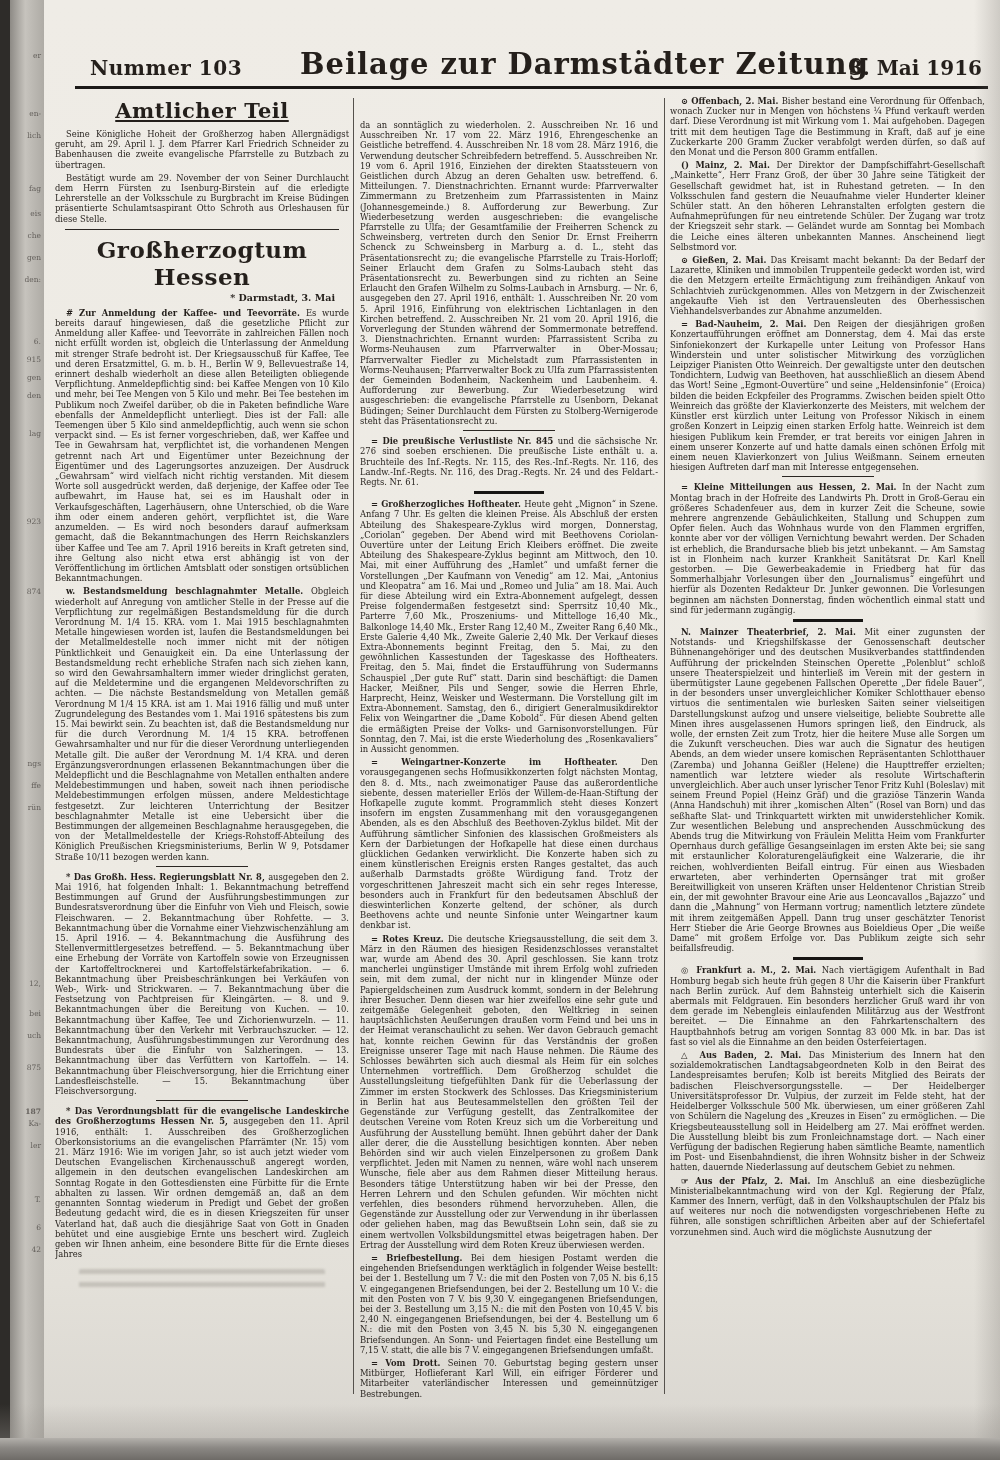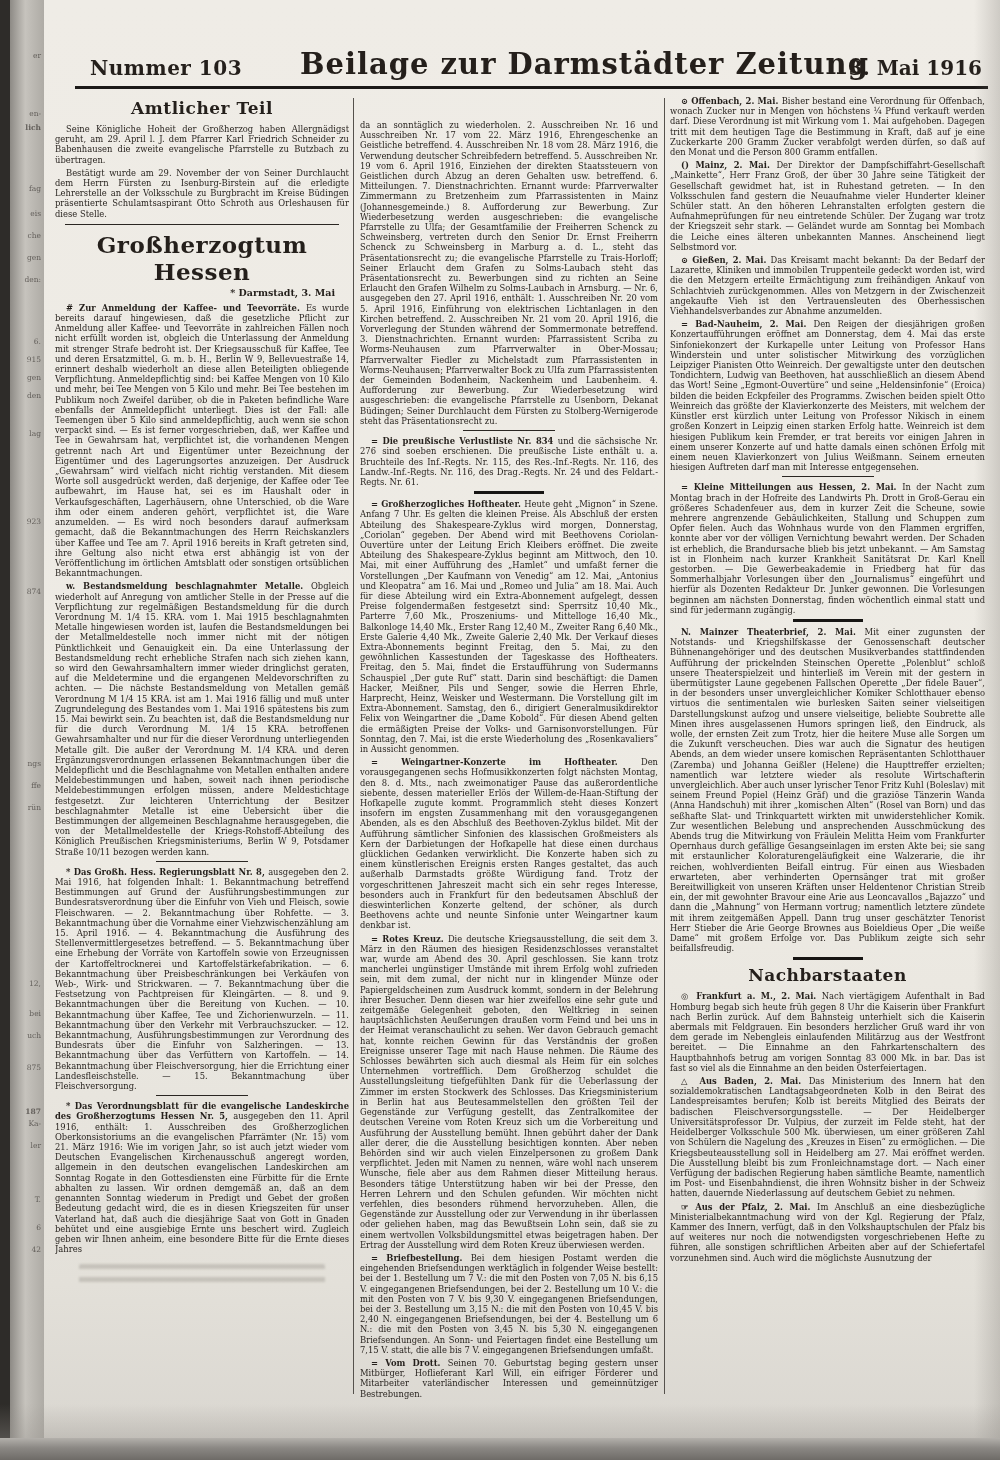--- a/index.html
+++ b/index.html
@@ -27,42 +27,42 @@
 
   .col{position:absolute;top:96px;height:1308px;overflow:hidden;text-align:justify;}
   .col-1{left:55px;width:294px;}
   .col-2{left:360px;width:298px;margin-top:24px;}
   .col-3{left:670px;width:315px;}
   .vdiv{position:absolute;top:98px;width:1px;height:1296px;background:#55514c;}
   .vdiv-1{left:353px;} .vdiv-2{left:664px;}
 
   .sec-heading{text-align:center;font-weight:bold;margin:2px 0 6px;letter-spacing:.5px;}
   .sec-heading.h-lg{font-size:23px;margin:4px 0 2px;}
-  .sec-heading.h-md{font-size:17px;}
+  .sec-heading.h-md{font-size:21px;text-decoration:underline;}
   .dateline{text-align:right;font-weight:bold;font-size:9.5px;margin:0 14px 5px 0;}
   .para{font-size:8.4px;line-height:10.2px;text-indent:11px;margin:0 0 3px;}
   .para.noindent{text-indent:0;}
   .lead{font-weight:bold;}
   .rule{border-top:1px solid #2a2622;margin:5px 10px 6px;}
   .rule.short{width:92px;margin:4px auto 5px;border-top:1px solid #2a2622;}
   .rule.short.thick{width:70px;border-top:3px solid #171513;}
   .ghost{height:26px;margin:10px 24px 0;border-radius:2px;
          background:repeating-linear-gradient(180deg,rgba(95,90,84,.22) 0 5px,rgba(0,0,0,0) 5px 13px);
          filter:blur(1.2px);}
 </style>
 </head>
 <body>
 
 <div class="page">
   <div class="paper"></div>
   <div class="gutter-dark"></div>
   <div class="gutter-page">
       <span class="frag" style="top: 52px;">er</span>
       <span class="frag" style="top: 110px;">en-</span>
-      <span class="frag" style="top: 124px; font-weight: bold;">lich</span>
+      <span class="frag" style="top: 132px;">lich</span>
       <span class="frag" style="top: 185px; text-align: right;">fag</span>
       <span class="frag" style="top: 210px;">eis</span>
       <span class="frag" style="top: 232px;">che</span>
       <span class="frag" style="top: 254px;">gen</span>
       <span class="frag" style="top: 276px;">den:</span>
       <span class="frag" style="top: 338px;">6.</span>
       <span class="frag" style="top: 356px;">915</span>
       <span class="frag" style="top: 374px;">gen</span>
       <span class="frag" style="top: 392px;">den</span>
       <span class="frag" style="top: 430px;">lag</span>
@@ -100,40 +100,39 @@
       <div class="rule short"></div>
       <div class="para"><b class="lead">* Das Großh. Hess. Regierungsblatt Nr. 8, </b>ausgegeben den 2. Mai 1916, hat folgenden Inhalt: 1. Bekanntmachung betreffend Bestimmungen auf Grund der Ausführungsbestimmungen zur Bundesratsverordnung über die Einfuhr von Vieh und Fleisch, sowie Fleischwaren. — 2. Bekanntmachung über Rohfette. — 3. Bekanntmachung über die Vornahme einer Viehzwischenzählung am 15. April 1916. — 4. Bekanntmachung die Ausführung des Stellenvermittlergesetzes betreffend. — 5. Bekanntmachung über eine Erhebung der Vorräte von Kartoffeln sowie von Erzeugnissen der Kartoffeltrocknerei und Kartoffelstärkefabrikation. — 6. Bekanntmachung über Preisbeschränkungen bei Verkäufen von Web-, Wirk- und Strickwaren. — 7. Bekanntmachung über die Festsetzung von Pachtpreisen für Kleingärten. — 8. und 9. Bekanntmachungen über die Bereitung von Kuchen. — 10. Bekanntmachung über Kaffee, Tee und Zichorienwurzeln. — 11. Bekanntmachung über den Verkehr mit Verbrauchszucker. — 12. Bekanntmachung, Ausführungsbestimmungen zur Verordnung des Bundesrats über die Einfuhr von Salzheringen. — 13. Bekanntmachung über das Verfüttern von Kartoffeln. — 14. Bekanntmachung über Fleischversorgung, hier die Errichtung einer Landesfleischstelle. — 15. Bekanntmachung über Fleischversorgung.</div>
       <div class="rule short"></div>
       <div class="para"><b class="lead">* Das Verordnungsblatt für die evangelische Landeskirche des Großherzogtums Hessen Nr. 5, </b>ausgegeben den 11. April 1916, enthält: 1. Ausschreiben des Großherzoglichen Oberkonsistoriums an die evangelischen Pfarrämter (Nr. 15) vom 21. März 1916: Wie im vorigen Jahr, so ist auch jetzt wieder vom Deutschen Evangelischen Kirchenausschuß angeregt worden, allgemein in den deutschen evangelischen Landeskirchen am Sonntag Rogate in den Gottesdiensten eine Fürbitte für die Ernte abhalten zu lassen. Wir ordnen demgemäß an, daß an dem genannten Sonntag wiederum in Predigt und Gebet der großen Bedeutung gedacht wird, die es in diesen Kriegszeiten für unser Vaterland hat, daß auch die diesjährige Saat von Gott in Gnaden behütet und eine ausgiebige Ernte uns beschert wird. Zugleich geben wir Ihnen anheim, eine besondere Bitte für die Ernte dieses Jahres</div>
       <div class="ghost"></div>
     </div>
   <div class="vdiv vdiv-1"></div>
   <div class="col col-2">
       <div class="para noindent">da an sonntäglich zu wiederholen. 2. Ausschreiben Nr. 16 und Ausschreiben Nr. 17 vom 22. März 1916, Ehrengeschenke an Geistliche betreffend. 4. Ausschreiben Nr. 18 vom 28. März 1916, die Verwendung deutscher Schreibfedern betreffend. 5. Ausschreiben Nr. 19 vom 6. April 1916, Einziehen der direkten Staatssteuern von Geistlichen durch Abzug an deren Gehalten usw. betreffend. 6. Mitteilungen. 7. Dienstnachrichten. Ernannt wurde: Pfarrverwalter Zimmermann zu Bretzenheim zum Pfarrassistenten in Mainz (Johannesgemeinde.) 8. Aufforderung zur Bewerbung. Zur Wiederbesetzung werden ausgeschrieben: die evangelische Pfarrstelle zu Ulfa; der Gesamtfamilie der Freiherren Schenck zu Schweinsberg, vertreten durch den Senior Dr. Ernst Freiherrn Schenck zu Schweinsberg in Marburg a. d. L., steht das Präsentationsrecht zu; die evangelische Pfarrstelle zu Trais-Horloff; Seiner Erlaucht dem Grafen zu Solms-Laubach steht das Präsentationsrecht zu. Bewerbungen sind zu richten an Seine Erlaucht den Grafen Wilhelm zu Solms-Laubach in Arnsburg. — Nr. 6, ausgegeben den 27. April 1916, enthält: 1. Ausschreiben Nr. 20 vom 5. April 1916, Einführung von elektrischen Lichtanlagen in den Kirchen betreffend. 2. Ausschreiben Nr. 21 vom 20. April 1916, die Vorverlegung der Stunden während der Sommermonate betreffend. 3. Dienstnachrichten. Ernannt wurden: Pfarrassistent Scriba zu Worms-Neuhausen zum Pfarrverwalter in Ober-Mossau; Pfarrverwalter Fiedler zu Michelstadt zum Pfarrassistenten in Worms-Neuhausen; Pfarrverwalter Bock zu Ulfa zum Pfarrassistenten der Gemeinden Bodenheim, Nackenheim und Laubenheim. 4. Aufforderung zur Bewerbung. Zur Wiederbesetzung wird ausgeschrieben: die evangelische Pfarrstelle zu Usenborn, Dekanat Büdingen; Seiner Durchlaucht dem Fürsten zu Stolberg-Wernigerode steht das Präsentationsrecht zu.</div>
       <div class="rule short"></div>
-      <div class="para"><b class="lead">= Die preußische Verlustliste Nr. 834 </b>und die sächsische Nr. 276 sind soeben erschienen. Die preußische Liste enthält u. a. Bruchteile des Inf.-Regts. Nr. 115, des Res.-Inf.-Regts. Nr. 116, des Landw.-Inf.-Regts. Nr. 116, des Drag.-Regts. Nr. 24 und des Feldart.-Regts. Nr. 61.</div>
+      <div class="para"><b class="lead">= Die preußische Verlustliste Nr. 845 </b>und die sächsische Nr. 276 sind soeben erschienen. Die preußische Liste enthält u. a. Bruchteile des Inf.-Regts. Nr. 115, des Res.-Inf.-Regts. Nr. 116, des Landw.-Inf.-Regts. Nr. 116, des Drag.-Regts. Nr. 24 und des Feldart.-Regts. Nr. 61.</div>
       <div class="rule short thick"></div>
       <div class="para"><b class="lead">= Großherzogliches Hoftheater. </b>Heute geht „Mignon“ in Szene. Anfang 7 Uhr. Es gelten die kleinen Preise. Als Abschluß der ersten Abteilung des Shakespeare-Zyklus wird morgen, Donnerstag, „Coriolan“ gegeben. Der Abend wird mit Beethovens Coriolan-Ouvertüre unter der Leitung Erich Kleibers eröffnet. Die zweite Abteilung des Shakespeare-Zyklus beginnt am Mittwoch, den 10. Mai, mit einer Aufführung des „Hamlet“ und umfaßt ferner die Vorstellungen „Der Kaufmann von Venedig“ am 12. Mai, „Antonius und Kleopatra“ am 16. Mai und „Romeo und Julia“ am 18. Mai. Auch für diese Abteilung wird ein Extra-Abonnement aufgelegt, dessen Preise folgendermaßen festgesetzt sind: Sperrsitz 10,40 Mk., Parterre 7,60 Mk., Proszeniums- und Mittelloge 16,40 Mk., Balkonloge 14,40 Mk., Erster Rang 12,40 M., Zweiter Rang 6,40 Mk., Erste Galerie 4,40 Mk., Zweite Galerie 2,40 Mk. Der Verkauf dieses Extra-Abonnements beginnt Freitag, den 5. Mai, zu den gewöhnlichen Kassestunden der Tageskasse des Hoftheaters. Freitag, den 5. Mai, findet die Erstaufführung von Sudermanns Schauspiel „Der gute Ruf“ statt. Darin sind beschäftigt: die Damen Hacker, Meißner, Pils und Senger, sowie die Herren Ehrle, Harprecht, Heinz, Weisker und Westermann. Die Vorstellung gilt im Extra-Abonnement. Samstag, den 6., dirigiert Generalmusikdirektor Felix von Weingartner die „Dame Kobold“. Für diesen Abend gelten die ermäßigten Preise der Volks- und Garnisonvorstellungen. Für Sonntag, den 7. Mai, ist die erste Wiederholung des „Rosenkavaliers“ in Aussicht genommen.</div>
       <div class="para"><b class="lead">= Weingartner-Konzerte im Hoftheater. </b>Den vorausgegangenen sechs Hofmusikkonzerten folgt nächsten Montag, den 8. d. Mts., nach zweimonatiger Pause das außerordentliche siebente, dessen materieller Erlös der Willem-de-Haan-Stiftung der Hofkapelle zugute kommt. Programmlich steht dieses Konzert insofern im engsten Zusammenhang mit den vorausgegangenen Abenden, als es den Abschluß des Beethoven-Zyklus bildet. Mit der Aufführung sämtlicher Sinfonien des klassischen Großmeisters als Kern der Darbietungen der Hofkapelle hat diese einen durchaus glücklichen Gedanken verwirklicht. Die Konzerte haben sich zu einem künstlerischen Ereignis ersten Ranges gestaltet, das auch außerhalb Darmstadts größte Würdigung fand. Trotz der vorgeschrittenen Jahreszeit macht sich ein sehr reges Interesse, besonders auch in Frankfurt für den bedeutsamen Abschluß der dieswinterlichen Konzerte geltend, der schöner, als durch Beethovens achte und neunte Sinfonie unter Weingartner kaum denkbar ist.</div>
       <div class="para"><b class="lead">= Rotes Kreuz. </b>Die deutsche Kriegsausstellung, die seit dem 3. März in den Räumen des hiesigen Residenzschlosses veranstaltet war, wurde am Abend des 30. April geschlossen. Sie kann trotz mancherlei ungünstiger Umstände mit ihrem Erfolg wohl zufrieden sein, mit dem zumal, der nicht nur in klingender Münze oder Papiergeldscheinen zum Ausdruck kommt, sondern in der Belehrung ihrer Besucher. Denn diesen war hier zweifellos eine sehr gute und zeitgemäße Gelegenheit geboten, den Weltkrieg in seinen hauptsächlichsten Aeußerungen draußen vorm Feind und bei uns in der Heimat veranschaulicht zu sehen. Wer davon Gebrauch gemacht hat, konnte reichen Gewinn für das Verständnis der großen Ereignisse unserer Tage mit nach Hause nehmen. Die Räume des Schlosses bewährten sich auch diesmal als Heim für ein solches Unternehmen vortrefflich. Dem Großherzog schuldet die Ausstellungsleitung tiefgefühlten Dank für die Ueberlassung der Zimmer im ersten Stockwerk des Schlosses. Das Kriegsministerium in Berlin hat aus Beutesammelstellen den größten Teil der Gegenstände zur Verfügung gestellt, das Zentralkomitee der deutschen Vereine vom Roten Kreuz sich um die Vorbereitung und Ausführung der Ausstellung bemüht. Ihnen gebührt daher der Dank aller derer, die die Ausstellung besichtigen konnten. Aber neben Behörden sind wir auch vielen Einzelpersonen zu großem Dank verpflichtet. Jeden mit Namen zu nennen, wäre wohl nach unserem Wunsche, fiele aber aus dem Rahmen dieser Mitteilung heraus. Besonders tätige Unterstützung haben wir bei der Presse, den Herren Lehrern und den Schulen gefunden. Wir möchten nicht verfehlen, dies besonders rühmend hervorzuheben. Allen, die Gegenstände zur Ausstellung oder zur Verwendung in ihr überlassen oder geliehen haben, mag das Bewußtsein Lohn sein, daß sie zu einem wertvollen Volksbildungsmittel etwas beigetragen haben. Der Ertrag der Ausstellung wird dem Roten Kreuz überwiesen werden.</div>
       <div class="para"><b class="lead">= Briefbestellung. </b>Bei dem hiesigen Postamt werden die eingehenden Briefsendungen werktäglich in folgender Weise bestellt: bei der 1. Bestellung um 7 V.: die mit den Posten von 7,05 N. bis 6,15 V. eingegangenen Briefsendungen, bei der 2. Bestellung um 10 V.: die mit den Posten von 7 V. bis 9,30 V. eingegangenen Briefsendungen, bei der 3. Bestellung um 3,15 N.: die mit den Posten von 10,45 V. bis 2,40 N. eingegangenen Briefsendungen, bei der 4. Bestellung um 6 N.: die mit den Posten von 3,45 N. bis 5,30 N. eingegangenen Briefsendungen. An Sonn- und Feiertagen findet eine Bestellung um 7,15 V. statt, die alle bis 7 V. eingegangenen Briefsendungen umfaßt.</div>
       <div class="para"><b class="lead">= Vom Drott. </b>Seinen 70. Geburtstag beging gestern unser Mitbürger, Hoflieferant Karl Will, ein eifriger Förderer und Mitarbeiter vaterländischer Interessen und gemeinnütziger Bestrebungen.</div>
     </div>
   <div class="vdiv vdiv-2"></div>
   <div class="col col-3">
       <div class="para"><b class="lead">⊙ Offenbach, 2. Mai. </b>Bisher bestand eine Verordnung für Offenbach, wonach Zucker nur in Mengen von höchstens ¼ Pfund verkauft werden darf. Diese Verordnung ist mit Wirkung vom 1. Mai aufgehoben. Dagegen tritt mit dem heutigen Tage die Bestimmung in Kraft, daß auf je eine Zuckerkarte 200 Gramm Zucker verabfolgt werden dürfen, so daß auf den Monat und die Person 800 Gramm entfallen.</div>
       <div class="para"><b class="lead">() Mainz, 2. Mai. </b>Der Direktor der Dampfschiffahrt-Gesellschaft „Mainkette“, Herr Franz Groß, der über 30 Jahre seine Tätigkeit der Gesellschaft gewidmet hat, ist in Ruhestand getreten. — In den Volksschulen fand gestern die Neuaufnahme vieler Hunderter kleiner Schüler statt. An den höheren Lehranstalten erfolgten gestern die Aufnahmeprüfungen für neu eintretende Schüler. Der Zugang war trotz der Kriegszeit sehr stark. — Geländet wurde am Sonntag bei Mombach die Leiche eines älteren unbekannten Mannes. Anscheinend liegt Selbstmord vor.</div>
       <div class="para"><b class="lead">⊙ Gießen, 2. Mai. </b>Das Kreisamt macht bekannt: Da der Bedarf der Lazarette, Kliniken und immobilen Truppenteile gedeckt worden ist, wird die den Metzgern erteilte Ermächtigung zum freihändigen Ankauf von Schlachtvieh zurückgenommen. Alles von Metzgern in der Zwischenzeit angekaufte Vieh ist den Vertrauensleuten des Oberhessischen Viehhandelsverbandes zur Abnahme anzumelden.</div>
       <div class="para"><b class="lead">= Bad-Nauheim, 2. Mai. </b>Den Reigen der diesjährigen großen Konzertaufführungen eröffnet am Donnerstag, dem 4. Mai das erste Sinfoniekonzert der Kurkapelle unter Leitung von Professor Hans Winderstein und unter solistischer Mitwirkung des vorzüglichen Leipziger Pianisten Otto Weinreich. Der gewaltigste unter den deutschen Tondichtern, Ludwig van Beethoven, hat ausschließlich an diesem Abend das Wort! Seine „Egmont-Ouvertüre“ und seine „Heldensinfonie“ (Eroica) bilden die beiden Eckpfeiler des Programms. Zwischen beiden spielt Otto Weinreich das größte der Klavierkonzerte des Meisters, mit welchem der Künstler erst kürzlich unter Leitung von Professor Nikisch in einem großen Konzert in Leipzig einen starken Erfolg hatte. Weinreich ist dem hiesigen Publikum kein Fremder, er trat bereits vor einigen Jahren in einem unserer Konzerte auf und hatte damals einen schönen Erfolg mit einem neuen Klavierkonzert von Julius Weißmann. Seinem erneuten hiesigen Auftreten darf man mit Interesse entgegensehen.</div>
       <div class="rule short"></div>
       <div class="para"><b class="lead">= Kleine Mitteilungen aus Hessen, 2. Mai. </b>In der Nacht zum Montag brach in der Hofreite des Landwirts Ph. Drott in Groß-Gerau ein größeres Schadenfeuer aus, dem in kurzer Zeit die Scheune, sowie mehrere angrenzende Gebäulichkeiten, Stallung und Schuppen zum Opfer fielen. Auch das Wohnhaus wurde von den Flammen ergriffen, konnte aber vor der völligen Vernichtung bewahrt werden. Der Schaden ist erheblich, die Brandursache blieb bis jetzt unbekannt. — Am Samstag ist in Flonheim nach kurzer Krankheit Sanitätsrat Dr. Karl Knell gestorben. — Die Gewerbeakademie in Friedberg hat für das Sommerhalbjahr Vorlesungen über den „Journalismus“ eingeführt und hierfür als Dozenten Redakteur Dr. Junker gewonnen. Die Vorlesungen beginnen am nächsten Donnerstag, finden wöchentlich einmal statt und sind für jedermann zugängig.</div>
       <div class="rule short thick"></div>
       <div class="para"><b class="lead">N. Mainzer Theaterbrief, 2. Mai. </b>Mit einer zugunsten der Notstands- und Kriegshilfskasse der Genossenschaft deutscher Bühnenangehöriger und des deutschen Musikverbandes stattfindenden Aufführung der prickelnden Steinschen Operette „Polenblut“ schloß unsere Theaterspielzeit und hinterließ im Verein mit der gestern in übermütigster Laune gegebenen Fallschen Operette „Der fidele Bauer“, in der besonders unser unvergleichlicher Komiker Schlotthauer ebenso virtuos die sentimentalen wie burlesken Saiten seiner vielseitigen Darstellungskunst aufzog und unsere vielseitige, beliebte Soubrette alle Minen ihres ausgelassenen Humors springen ließ, den Eindruck, als wolle, der ernsten Zeit zum Trotz, hier die heitere Muse alle Sorgen um die Zukunft verscheuchen. Dies war auch die Signatur des heutigen Abends, an dem wieder unsere komischen Repräsentanten Schlotthauer (Zaremba) und Johanna Geißler (Helene) die Haupttreffer erzielten; namentlich war letztere wieder als resolute Wirtschafterin unvergleichlich. Aber auch unser lyrischer Tenor Fritz Kuhl (Boleslav) mit seinem Freund Popiel (Heinz Gräf) und die graziöse Tänzerin Wanda (Anna Handschuh) mit ihrer „komischen Alten“ (Rosel van Born) und das seßhafte Slat- und Trinkquartett wirkten mit unwiderstehlicher Komik. Zur wesentlichen Belebung und ansprechenden Ausschmückung des Abends trug die Mitwirkung von Fräulein Melitta Heim vom Frankfurter Opernhaus durch gefällige Gesangseinlagen im ersten Akte bei; sie sang mit erstaunlicher Koloraturengeläufigkeit eine Walzerarie, die ihr reichen, wohlverdienten Beifall eintrug. Für einen aus Wiesbaden erwarteten, aber verhinderten Opernsänger trat mit großer Bereitwilligkeit von unseren Kräften unser Heldentenor Christian Streib ein, der mit gewohnter Bravour eine Arie aus Leoncavallos „Bajazzo“ und dann die „Mahnung“ von Hermann vortrug; namentlich letztere zündete mit ihrem zeitgemäßen Appell. Dann trug unser geschätzter Tenorist Herr Stieber die Arie George Brownes aus Boieldieus Oper „Die weiße Dame“ mit großem Erfolge vor. Das Publikum zeigte sich sehr beifallsfreudig.</div>
       <div class="rule short thick"></div>
-      <div class="sec-heading h-md">Nachbarstaaten</div>
       <div class="para"><b class="lead">◎ Frankfurt a. M., 2. Mai. </b>Nach viertägigem Aufenthalt in Bad Homburg begab sich heute früh gegen 8 Uhr die Kaiserin über Frankfurt nach Berlin zurück. Auf dem Bahnsteig unterhielt sich die Kaiserin abermals mit Feldgrauen. Ein besonders herzlicher Gruß ward ihr von dem gerade im Nebengleis einlaufenden Militärzug aus der Westfront bereitet. — Die Einnahme an den Fahrkartenschaltern des Hauptbahnhofs betrug am vorigen Sonntag 83 000 Mk. in bar. Das ist fast so viel als die Einnahme an den beiden Osterfeiertagen.</div>
       <div class="para"><b class="lead">△ Aus Baden, 2. Mai. </b>Das Ministerium des Innern hat den sozialdemokratischen Landtagsabgeordneten Kolb in den Beirat des Landespreisamtes berufen; Kolb ist bereits Mitglied des Beirats der badischen Fleischversorgungsstelle. — Der Heidelberger Universitätsprofessor Dr. Vulpius, der zurzeit im Felde steht, hat der Heidelberger Volksschule 500 Mk. überwiesen, um einer größeren Zahl von Schülern die Nagelung des „Kreuzes in Eisen“ zu ermöglichen. — Die Kriegsbeuteausstellung soll in Heidelberg am 27. Mai eröffnet werden. Die Ausstellung bleibt bis zum Fronleichnamstage dort. — Nach einer Verfügung der badischen Regierung haben sämtliche Beamte, namentlich im Post- und Eisenbahndienst, die ihren Wohnsitz bisher in der Schweiz hatten, dauernde Niederlassung auf deutschem Gebiet zu nehmen.</div>
       <div class="para"><b class="lead">☞ Aus der Pfalz, 2. Mai. </b>Im Anschluß an eine diesbezügliche Ministerialbekanntmachung wird von der Kgl. Regierung der Pfalz, Kammer des Innern, verfügt, daß in den Volkshauptschulen der Pfalz bis auf weiteres nur noch die notwendigsten vorgeschriebenen Hefte zu führen, alle sonstigen schriftlichen Arbeiten aber auf der Schiefertafel vorzunehmen sind. Auch wird die möglichste Ausnutzung der</div>
     </div>
 
   <div class="right-shade"></div>
   <div class="bottom-fade"></div>
   <div class="bottom-band"></div>
 </div>
 

